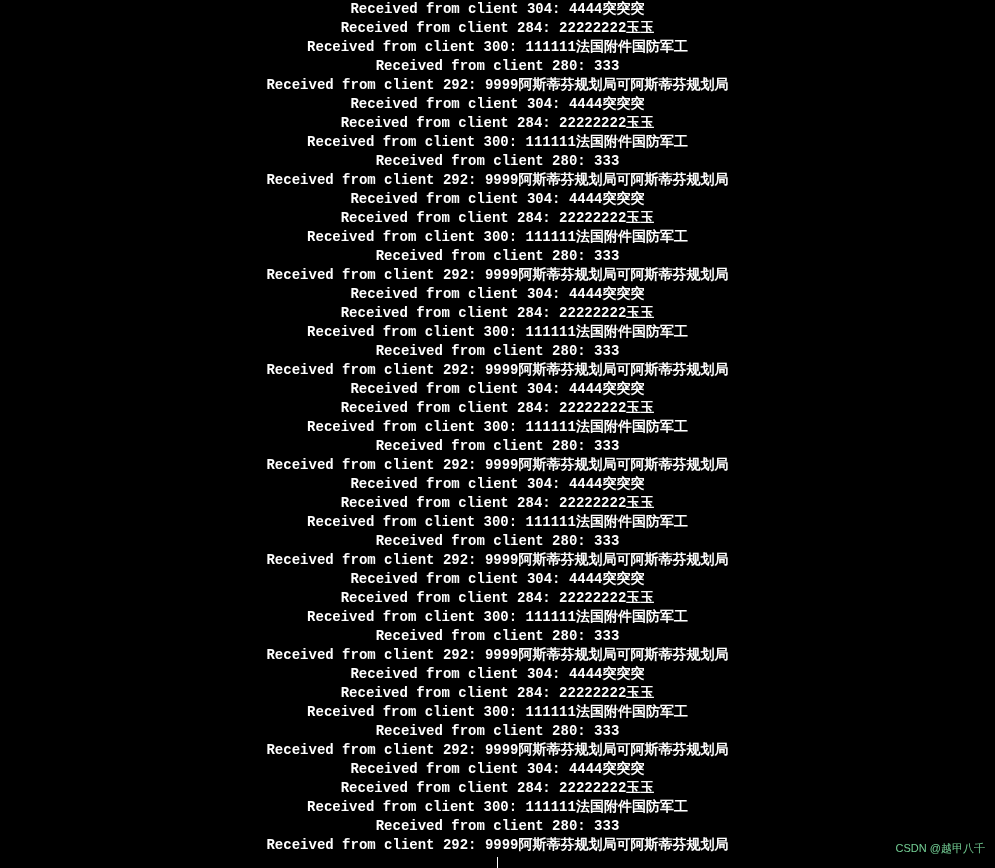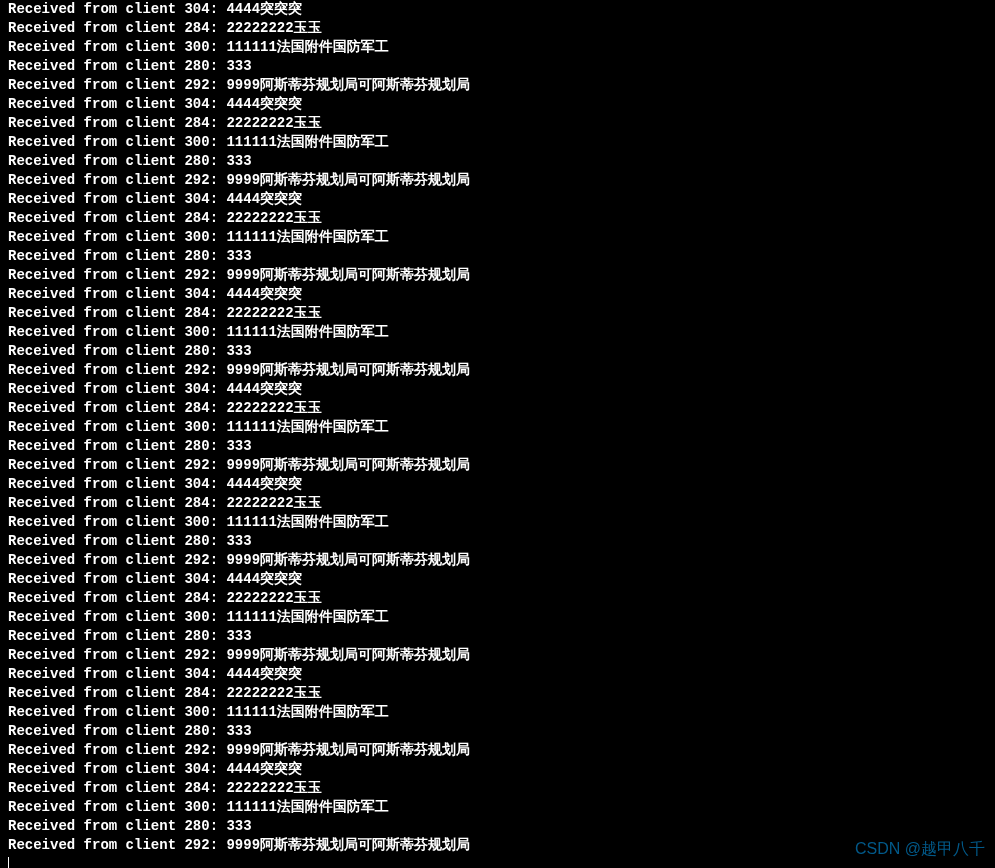--- a/index.html
+++ b/index.html
@@ -18,28 +18,29 @@
       overflow: hidden;
       position: relative;
       font-weight: bold;
     }
     .terminal {
       padding: 0px 8px;
       white-space: pre;
     }
     .log-line {
       display: block;
+      text-align: center;
     }
     .watermark {
       position: absolute;
       bottom: 10px;
       right: 10px;
-      color: #0369a1;
+      color: #86efac;
       font-family: sans-serif;
-      font-size: 16px;
+      font-size: 11px;
       font-weight: normal;
       opacity: 0.85;
     }
     .cursor {
       display: inline-block;
       width: 1px;
       height: 14px;
       background: #ffffff;
       vertical-align: middle;
       margin-left: 0px;

